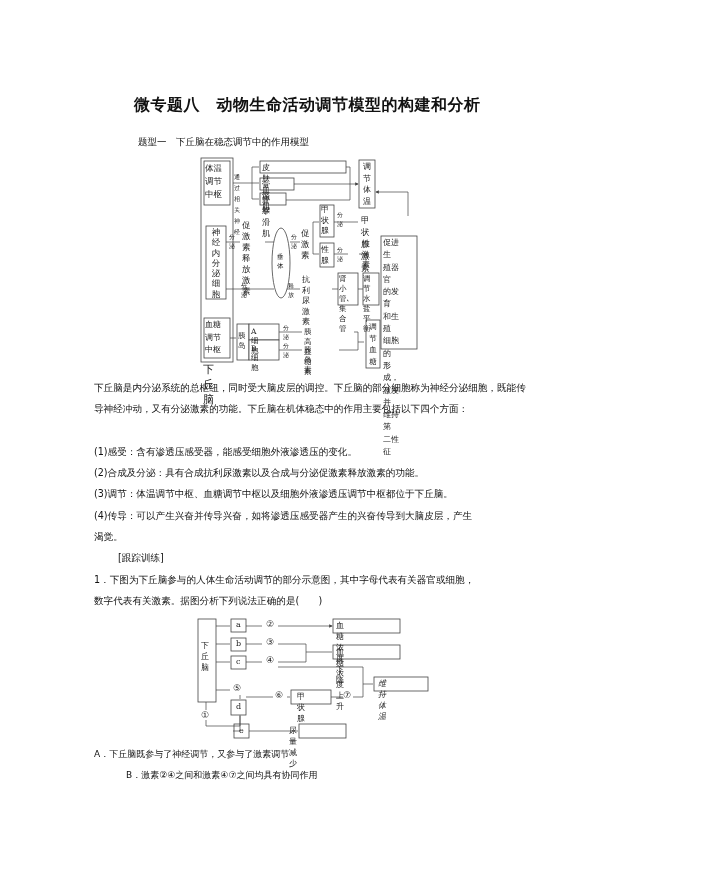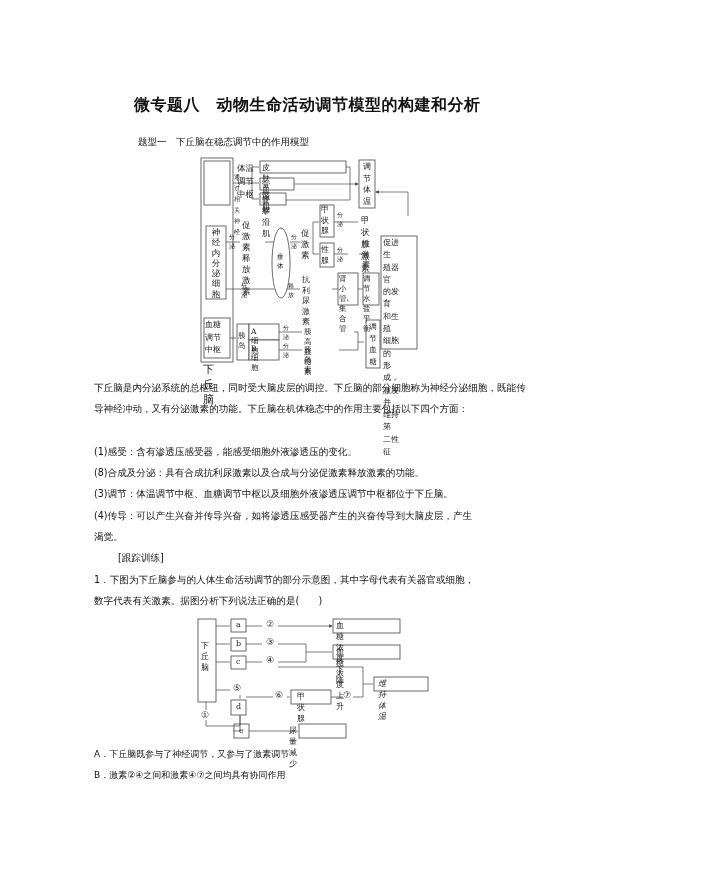--- a/index.html
+++ b/index.html
@@ -52,21 +52,21 @@
   <rect class="box" x="204" y="318" width="26" height="40"></rect>
   <path class="ln" d="M230,338 H236"></path>
   <rect class="box" x="237" y="324" width="12" height="36"></rect>
   <rect class="box" x="249" y="324" width="30" height="16"></rect>
   <rect class="box" x="249" y="340" width="30" height="20"></rect>
   <path class="ln" d="M279,332 H302 M279,350 H302 M354,332 H358 V350 H339 M358,342 H364"></path>
   <rect class="box" x="366" y="320" width="14" height="48"></rect>
 </svg>
 
 <div style="position:absolute;left:0;top:0;font-family:'DejaVu Serif','Liberation Serif',serif;color:#222;">
-  <div style="position:absolute;left:205px;top:162px;font-size:8.5px;line-height:13px;width:26px;text-align:right;padding-left:23px;">
+  <div style="position:absolute;left:205px;top:162px;font-size:8.5px;line-height:13px;width:26px;text-align:left;">
     <div>体温</div>
       <div>调节</div>
       <div>中枢</div>
   </div>
   <div style="position:absolute;left:234px;top:171px;font-size:6px;line-height:11px;">
     <div>通过相</div>
       <div>关神经</div>
   </div>
   <div style="position:absolute;left:262px;top:162px;font-size:8px;">皮肤血管平滑肌</div>
   <div style="position:absolute;left:262px;top:179px;font-size:8px;">骨骼肌</div>
@@ -176,21 +176,21 @@
       <div>调</div>
       <div>节</div>
       <div>血</div>
       <div>糖</div>
     </div>
   <div style="position:absolute;left:203px;top:362px;font-size:11px;">下丘脑</div>
 </div>
 
 <div class="para" style="top:377px;">下丘脑是内分泌系统的总枢纽，同时受大脑皮层的调控。下丘脑的部分细胞称为神经分泌细胞，既能传导神经冲动，又有分泌激素的功能。下丘脑在机体稳态中的作用主要包括以下四个方面：</div>
 <div class="line" style="top:446px;">(1)感受：含有渗透压感受器，能感受细胞外液渗透压的变化。</div>
-<div class="line" style="top:467px;">(8)合成及分泌：具有合成抗利尿激素以及合成与分泌促激素释放激素的功能。</div>
+<div class="line" style="top:467px;">(2)合成及分泌：具有合成抗利尿激素以及合成与分泌促激素释放激素的功能。</div>
 <div class="line" style="top:488px;">(3)调节：体温调节中枢、血糖调节中枢以及细胞外液渗透压调节中枢都位于下丘脑。</div>
 <div class="line" style="top:510px;">(4)传导：可以产生兴奋并传导兴奋，如将渗透压感受器产生的兴奋传导到大脑皮层，产生</div>
 <div class="line" style="top:531px;">渴觉。</div>
 <div class="line" style="top:552px;padding-left:24px;">[跟踪训练]</div>
 <div class="line" style="top:574px;">1．下图为下丘脑参与的人体生命活动调节的部分示意图，其中字母代表有关器官或细胞，</div>
 <div class="line" style="top:595px;">数字代表有关激素。据图分析下列说法正确的是(　　)</div>
 
 <svg style="position:absolute;left:190px;top:612px;" width="250" height="128" viewBox="190 612 250 128">
   <defs>
       <marker id="ar2" markerWidth="5" markerHeight="5" refX="4" refY="2.5" orient="auto">
@@ -230,13 +230,13 @@
   <div style="position:absolute;left:343px;top:690px;font-size:9px;">⑦</div>
   <div style="position:absolute;left:201px;top:710px;font-size:9px;">①</div>
   <div style="position:absolute;left:336px;top:620px;font-size:8px;">血糖浓度下降</div>
   <div style="position:absolute;left:336px;top:646px;font-size:8px;">血糖浓度上升</div>
   <div style="position:absolute;left:378px;top:678px;font-size:8px;font-style:italic;">维持体温</div>
   <div style="position:absolute;left:297px;top:691px;font-size:8px;">甲状腺</div>
   <div style="position:absolute;left:289px;top:725px;font-size:8px;">尿量减少</div>
 </div>
 
 <div class="line" style="top:748px;font-size:9px;">A．下丘脑既参与了神经调节，又参与了激素调节</div>
-<div class="line" style="top:769px;font-size:9px;">B．激素②④之间和激素④⑦之间均具有协同作用</div>
+<div class="line" style="top:769px;font-size:9px;margin-left:32px;">B．激素②④之间和激素④⑦之间均具有协同作用</div>
 
 </body></html>

